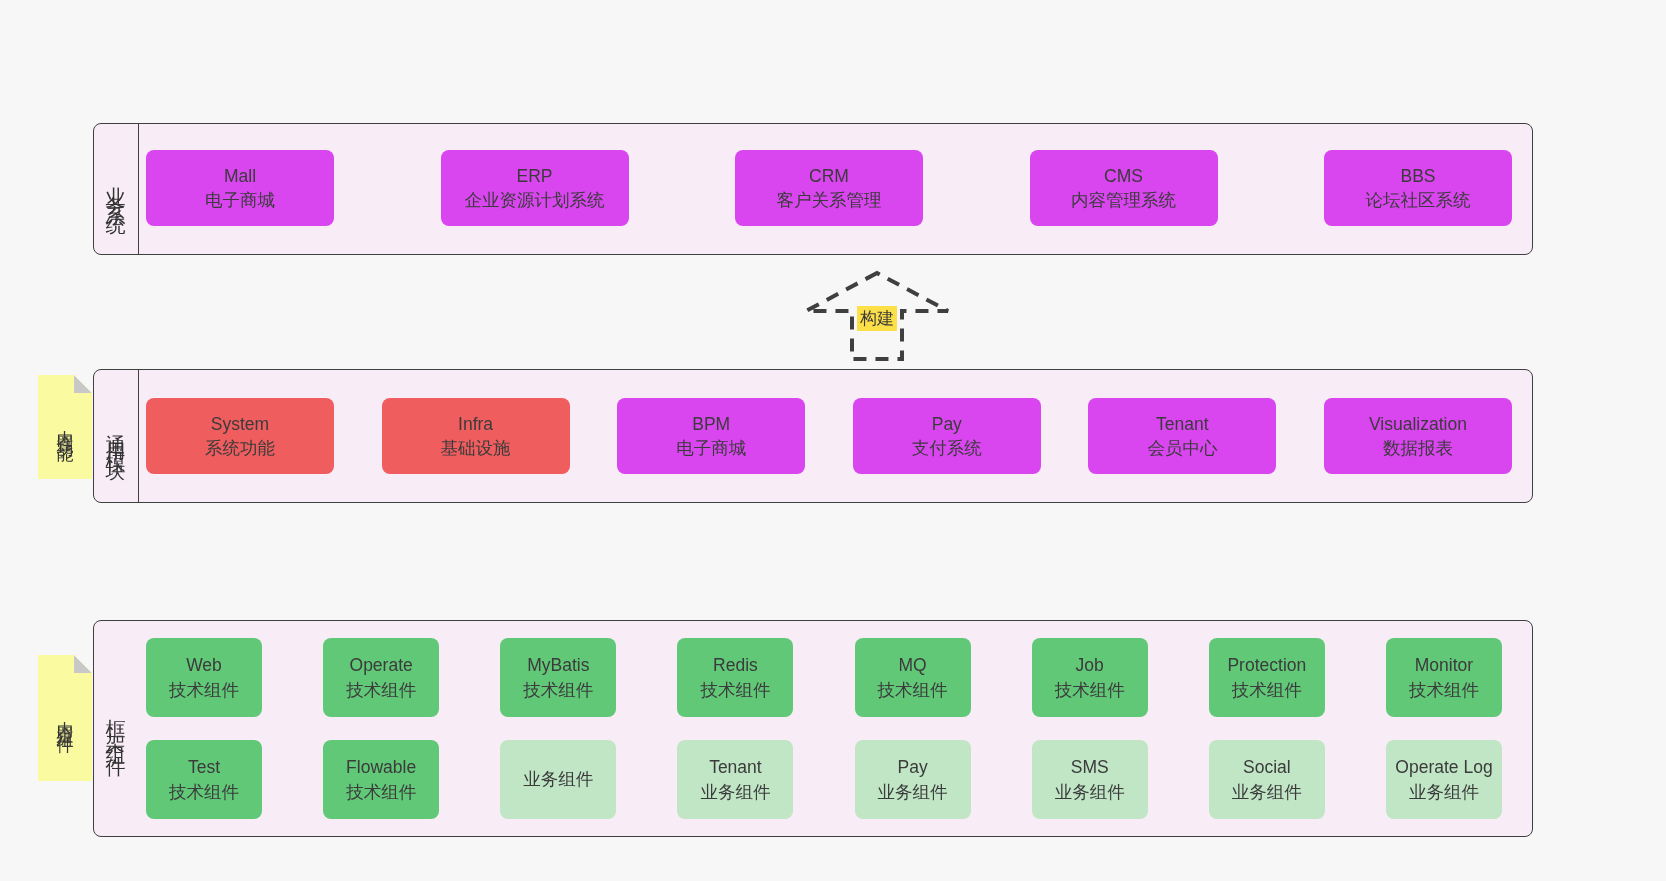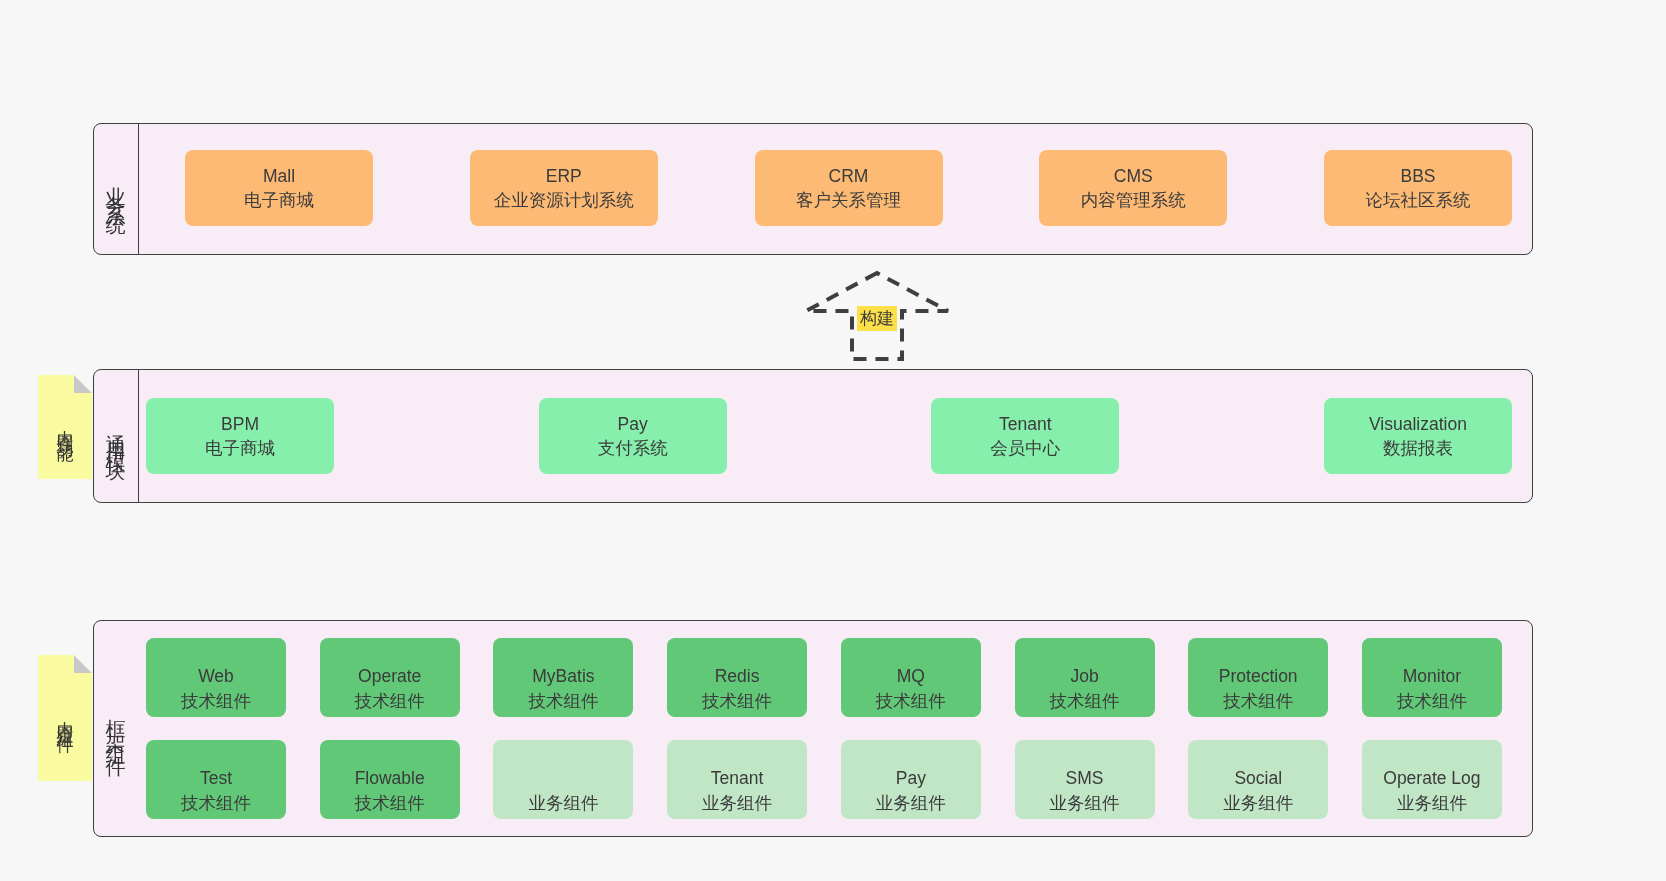--- a/index.html
+++ b/index.html
@@ -23,24 +23,24 @@
   .box-row { position:absolute; display:flex; justify-content:space-between; }
   .band-1 .box-row { left:52px; right:20px; top:26px; height:76px; }
   .band-2 .box-row { left:52px; right:20px; top:28px; height:76px; }
   .band-3 .row-a   { left:52px; right:30px; top:17px;  height:79px; }
   .band-3 .row-b   { left:52px; right:30px; top:119px; height:79px; }
 
   .box { border-radius:8px; display:flex; flex-direction:column; align-items:center;
          justify-content:center; text-align:center; font-size:17.5px; line-height:1.4;
          padding:4px 8px; box-sizing:border-box; }
   .band-1 .box, .band-2 .box { width:188px; }
-  .band-3 .box { width:140px;justify-content:flex-end; }
-  .blue  { background:#fdba74;margin-left:39px; }
+  .band-3 .box { width:116px; }
+  .blue  { background:#d946ef; }
   .red   { background:#f05d5f; }
-  .pink  { background:#86efac; }
+  .pink  { background:#d946ef; }
   .green { background:#61c878; }
   .green-light { background:#c0e6c6; }
 
   
   .sticky { position:absolute; left:38px; width:54px; background:#fafaa0;
             clip-path:polygon(0 0, calc(100% - 18px) 0, 100% 18px, 100% 100%, 0 100%);
             display:flex; align-items:center; justify-content:center; }
   .sticky-1 { top:375px; height:104px; }
   .sticky-2 { top:655px; height:126px; }
   .sticky .fold { position:absolute; top:0; right:0; width:18px; height:18px;
@@ -98,20 +98,28 @@
 
   <div class="sticky sticky-1">
     <span class="fold"></span>
     <span class="stext">内置功能</span>
   </div>
 
   <section class="band band-2">
     <div class="band-label">通用模块</div>
     <div class="band-divider"></div>
     <div class="box-row">
+      <div class="box red">
+        <span>System</span>
+        <span>系统功能</span>
+      </div>
+      <div class="box red">
+        <span>Infra</span>
+        <span>基础设施</span>
+      </div>
       <div class="box pink">
         <span>BPM</span>
         <span>电子商城</span>
       </div>
       <div class="box pink">
         <span>Pay</span>
         <span>支付系统</span>
       </div>
       <div class="box pink">
         <span>Tenant</span>

